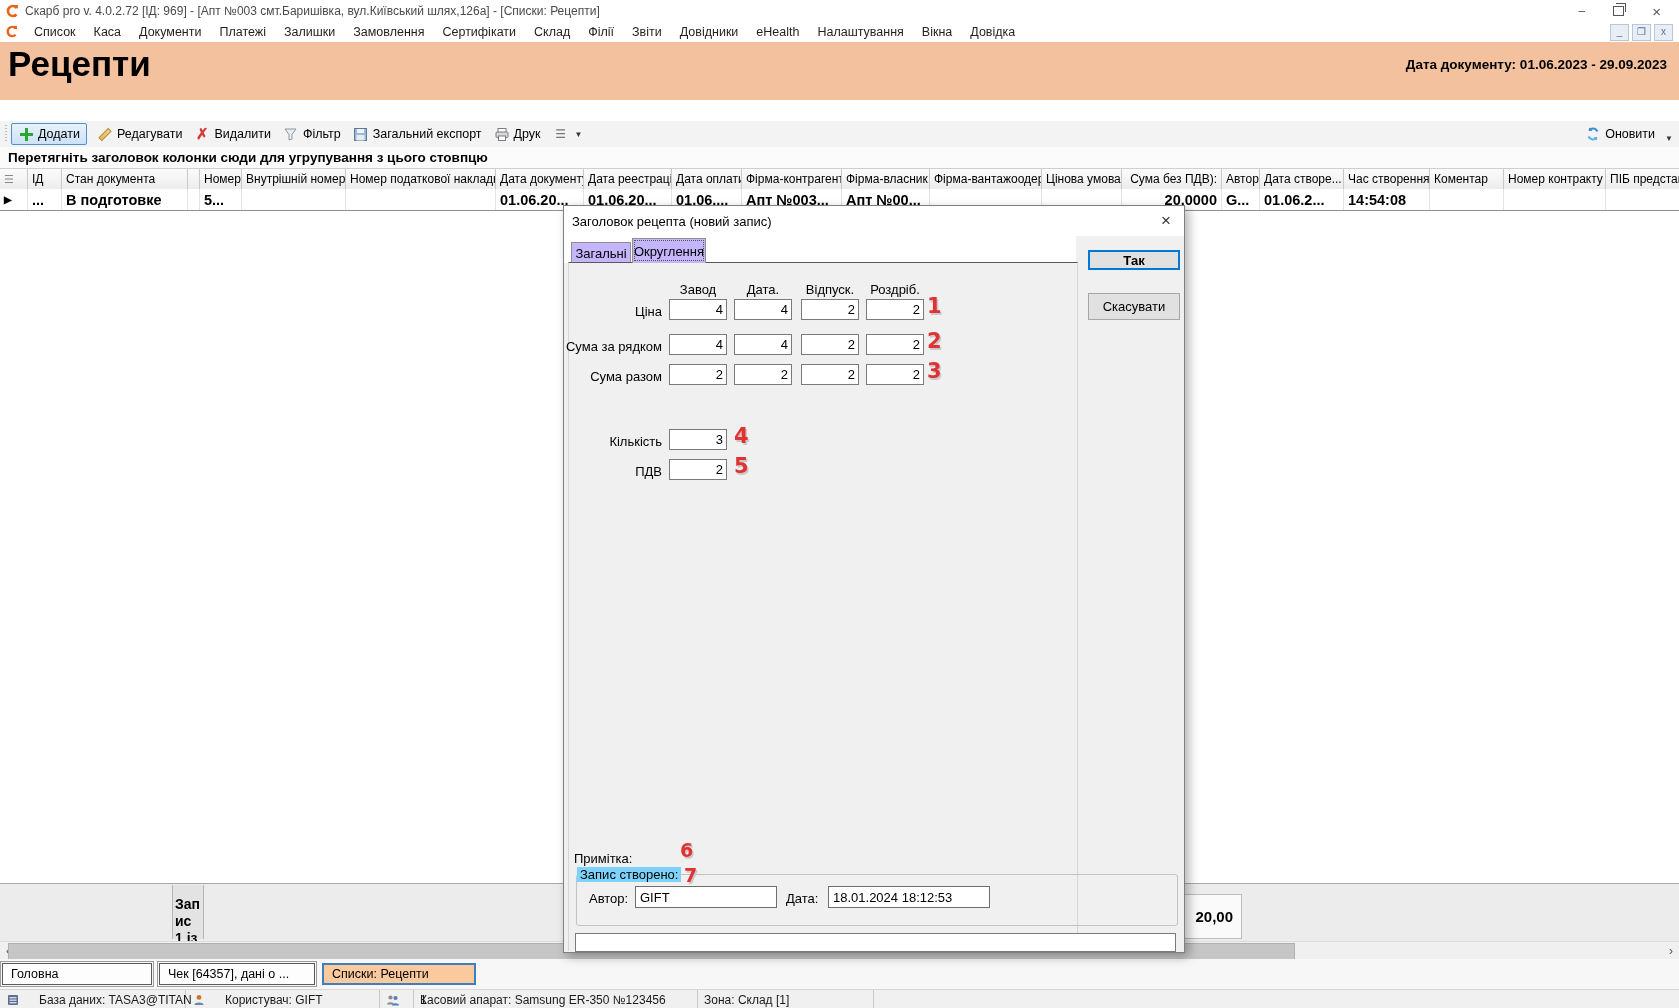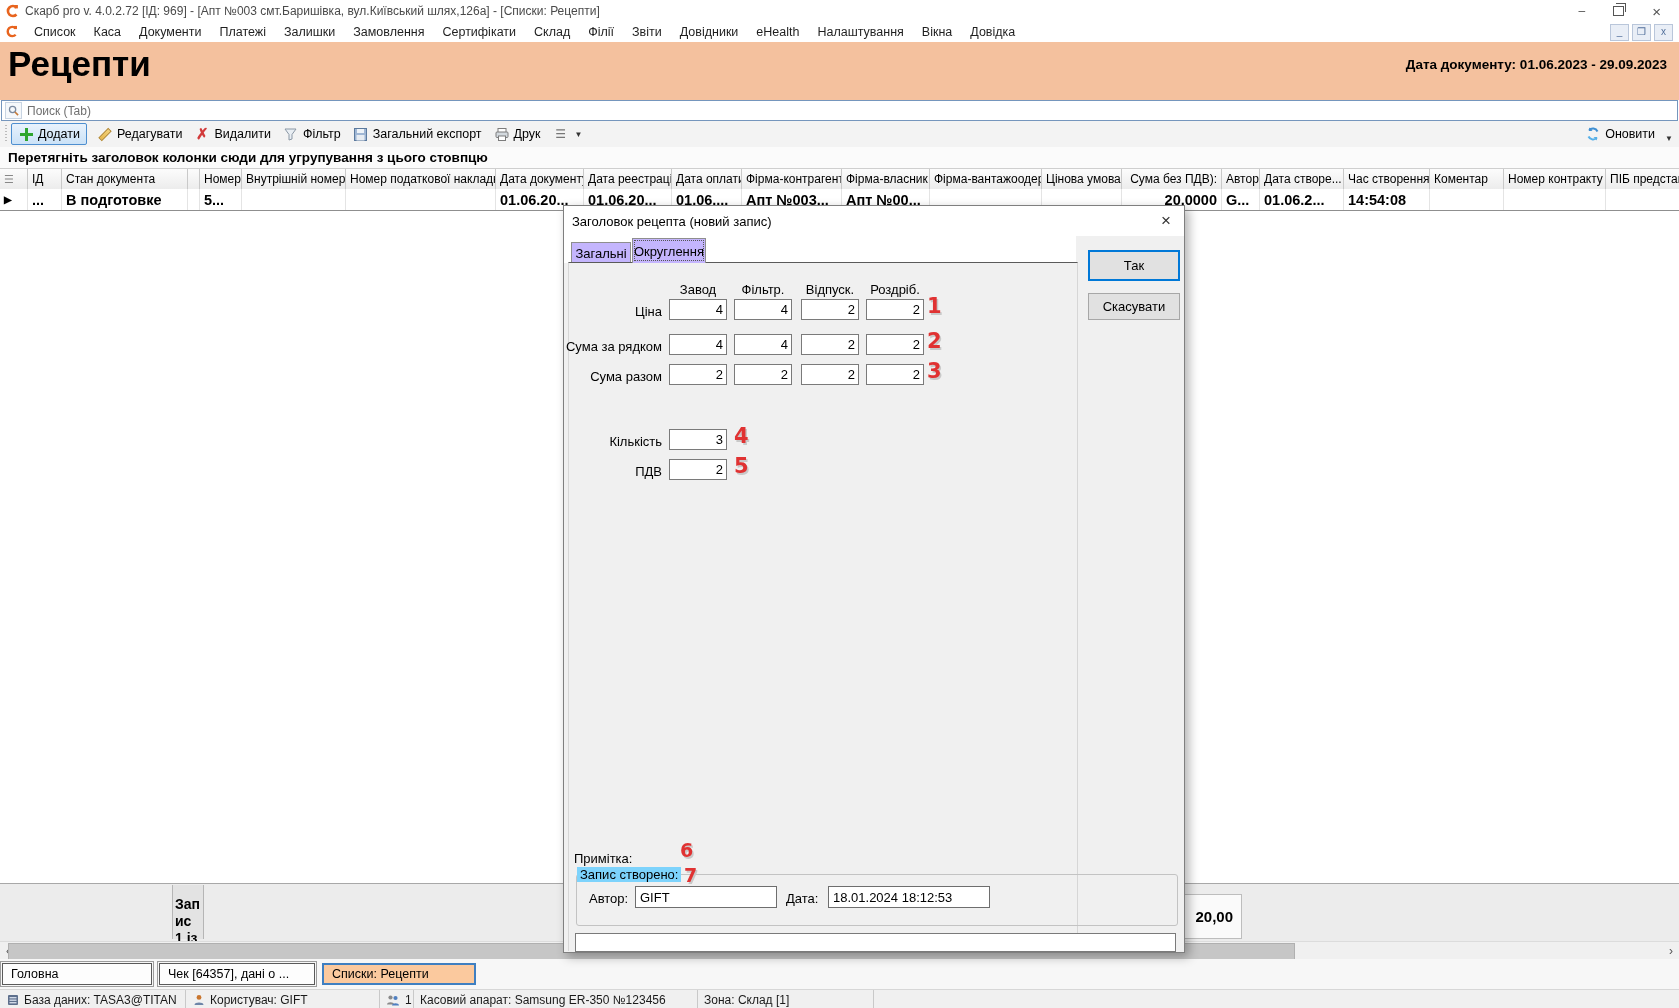--- a/index.html
+++ b/index.html
@@ -83,40 +83,40 @@
   .sthumb{position:absolute;left:8px;top:1px;width:1285px;height:15px;background:#c6c6c6;border:1px solid #b0b0b0;}
   .wintabs{position:absolute;left:0;top:959px;right:0;height:30px;background:#f7f7f7;display:flex;
            align-items:center;gap:7px;padding-left:2px;font-size:12.5px;}
   .wtab{height:22px;display:flex;align-items:center;padding:0 8px;box-sizing:border-box;background:#fdfdfd;
         border:1px solid #5a5a5a;outline:1px solid #9c9c9c;outline-offset:1px;white-space:nowrap;}
   .wtab.w0{width:150px;}
   .wtab.w1{width:156px;}
   .wtab.active{background:#fbc99e;border:2px solid #3f7fc1;outline:none;width:154px;}
   .statusbar{position:absolute;left:0;top:989px;right:0;height:19px;background:#f0f0f0;border-top:1px solid #d7d7d7;
              display:flex;align-items:center;font-size:12px;color:#1a1a1a;}
-  .sseg{display:flex;align-items:center;gap:5px;height:100%;border-right:1px solid #c9c9c9;
+  .sseg{display:flex;align-items:center;gap:20px;height:100%;border-right:1px solid #c9c9c9;
         padding:0 6px;box-sizing:border-box;white-space:nowrap;}
   .w-db{width:186px}.w-user{width:194px}.w-users{width:34px}.w-cash{width:284px}.w-zone{width:176px}
   
   .dialog{position:absolute;left:563px;top:205px;width:622px;height:748px;background:#f0f0f0;
           border:1px solid #7f7f7f;box-shadow:4px 4px 10px rgba(0,0,0,.3);box-sizing:border-box;z-index:10;}
   .dlg-title{position:absolute;left:0;top:0;right:0;height:30px;background:#ffffff;display:flex;align-items:center;
              font-size:13px;padding-left:8px;}
   .dlg-close{position:absolute;right:6px;top:4px;width:24px;height:22px;display:flex;align-items:center;
              justify-content:center;font-size:17px;color:#333;}
   .dlg-tabstrip{position:absolute;left:0;top:30px;width:512px;height:27px;background:#ffffff;}
   .dlg-tab{position:absolute;bottom:0;height:21px;display:flex;align-items:center;justify-content:center;
            font-size:13px;background:#c4b5fd;border:1px solid #8e8e8e;border-bottom:none;box-sizing:border-box;}
   .dlg-tab.t0{left:7px;width:60px;}
   .dlg-tab.t1{left:68px;width:74px;height:25px;z-index:2;outline:1px dotted #555;outline-offset:-3px;}
   .dlg-page{position:absolute;left:4px;top:56px;width:508px;height:688px;border-top:1px solid #5a5a5a;
             border-left:1px solid #d6d6d6;border-right:1px solid #d6d6d6;background:#f0f0f0;}
   .dlg-btn{position:absolute;left:524px;width:92px;display:flex;align-items:center;justify-content:center;
            font-size:13px;background:#e1e1e1;box-sizing:border-box;}
-  .dlg-btn.ok{top:44px;height:31px;border:2px solid #0078d7;}
+  .dlg-btn.ok{top:44px;height:20px;border:2px solid #0078d7;font-weight:bold;}
   .dlg-btn.cancel{top:87px;height:27px;border:1px solid #a7a7a7;}
   .colhead{position:absolute;width:58px;text-align:center;font-size:13px;top:76px;}
   .rlabel{position:absolute;width:98px;text-align:right;font-size:13px;}
   .nbox{position:absolute;width:58px;height:21px;border:1px solid #7a7a7a;background:#fff;font-size:13px;
         text-align:right;padding:0 3px;box-sizing:border-box;font-family:"Liberation Sans",sans-serif;outline:none;}
   .badge{position:absolute;color:#e03232;font-weight:bold;font-size:21px;
          text-shadow:1.5px 1.5px 0 #c9c9c9;font-family:"DejaVu Sans",sans-serif;}
   .x1{left:105px}.x2{left:170px}.x3{left:237px}.x4{left:302px}
   .dlg-note-label{position:absolute;left:10px;top:645px;font-size:13px;}
   .groupbox{position:absolute;left:12px;top:668px;width:600px;height:50px;border:1px solid #c3c3c3;border-radius:3px;}
@@ -176,31 +176,20 @@
       <span class="mdibtn">❒</span>
       <span class="mdibtn">x</span>
     </span>
   </div>
 
   <div class="pageheader">
     <div class="pagetitle">Рецепти</div>
     <div class="daterange">Дата документу: 01.06.2023 - 29.09.2023</div>
   </div>
 
-  <div class="searchrow">
-    <div class="searchbox">
-      <span class="searchicon">
-        <svg width="11" height="11" viewBox="0 0 12 12">
-            <circle cx="5" cy="5" r="3.4" fill="none" stroke="#7a8aa0" stroke-width="1.4"></circle>
-            <line x1="7.6" y1="7.6" x2="11" y2="11" stroke="#c77b3a" stroke-width="1.8"></line>
-          </svg>
-      </span>
-      <input class="searchinput" type="text" placeholder="Поиск (Tab)" style="">
-    </div>
-  </div>
 
   <div class="toolbar">
     <span class="grip"></span>
     <span class="tbtn add">
       <span class="icon16">
           <span class="plus-i"></span>
         </span>
       <span>Додати</span>
     </span>
     <span class="tbtn">
@@ -385,21 +374,21 @@
     <div class="dlg-tabstrip">
       <span class="dlg-tab t0">Загальні</span>
       <span class="dlg-tab t1">Округлення</span>
     </div>
     <div class="dlg-page"></div>
 
     <span class="dlg-btn ok">Так</span>
     <span class="dlg-btn cancel">Скасувати</span>
 
     <span class="colhead x1">Завод</span>
-    <span class="colhead x2">Фільтр.</span>
+    <span class="colhead x2">Дата.</span>
     <span class="colhead x3">Відпуск.</span>
     <span class="colhead x4">Роздріб.</span>
 
     <span class="rlabel" style="top:98px;">Ціна</span>
     <input class="nbox x1" style="top: 93px;" value="4">
     <input class="nbox x2" style="top: 93px;" value="4">
     <input class="nbox x3" style="top: 93px;" value="2">
     <input class="nbox x4" style="top: 93px;" value="2">
     <span class="badge" style="left:363px;top:88px;">1</span>
 

